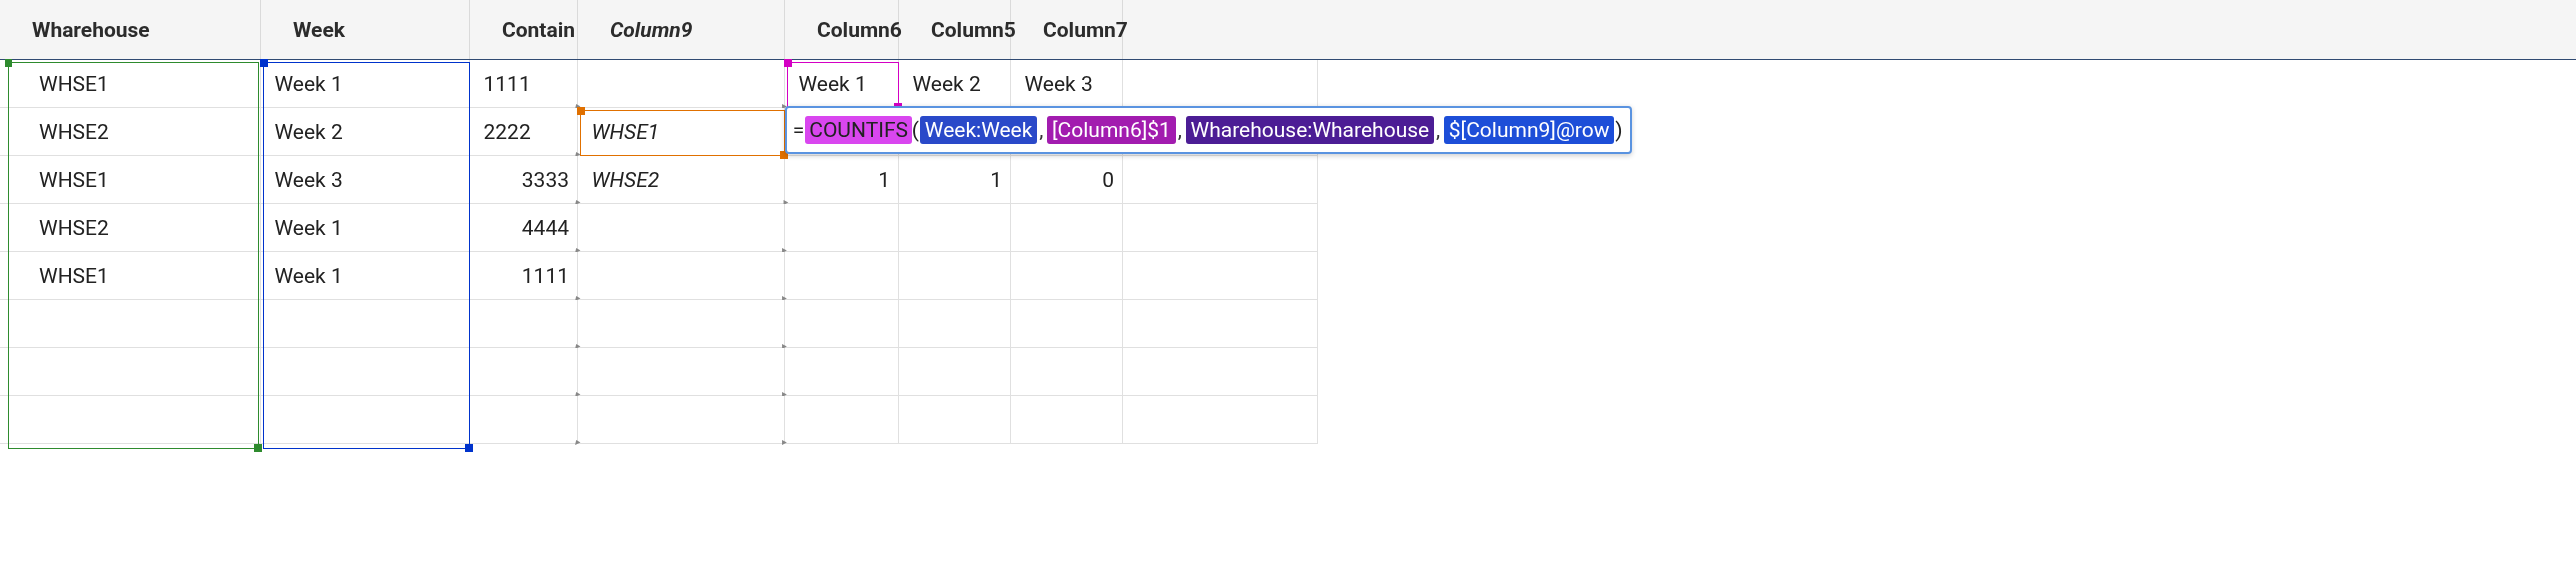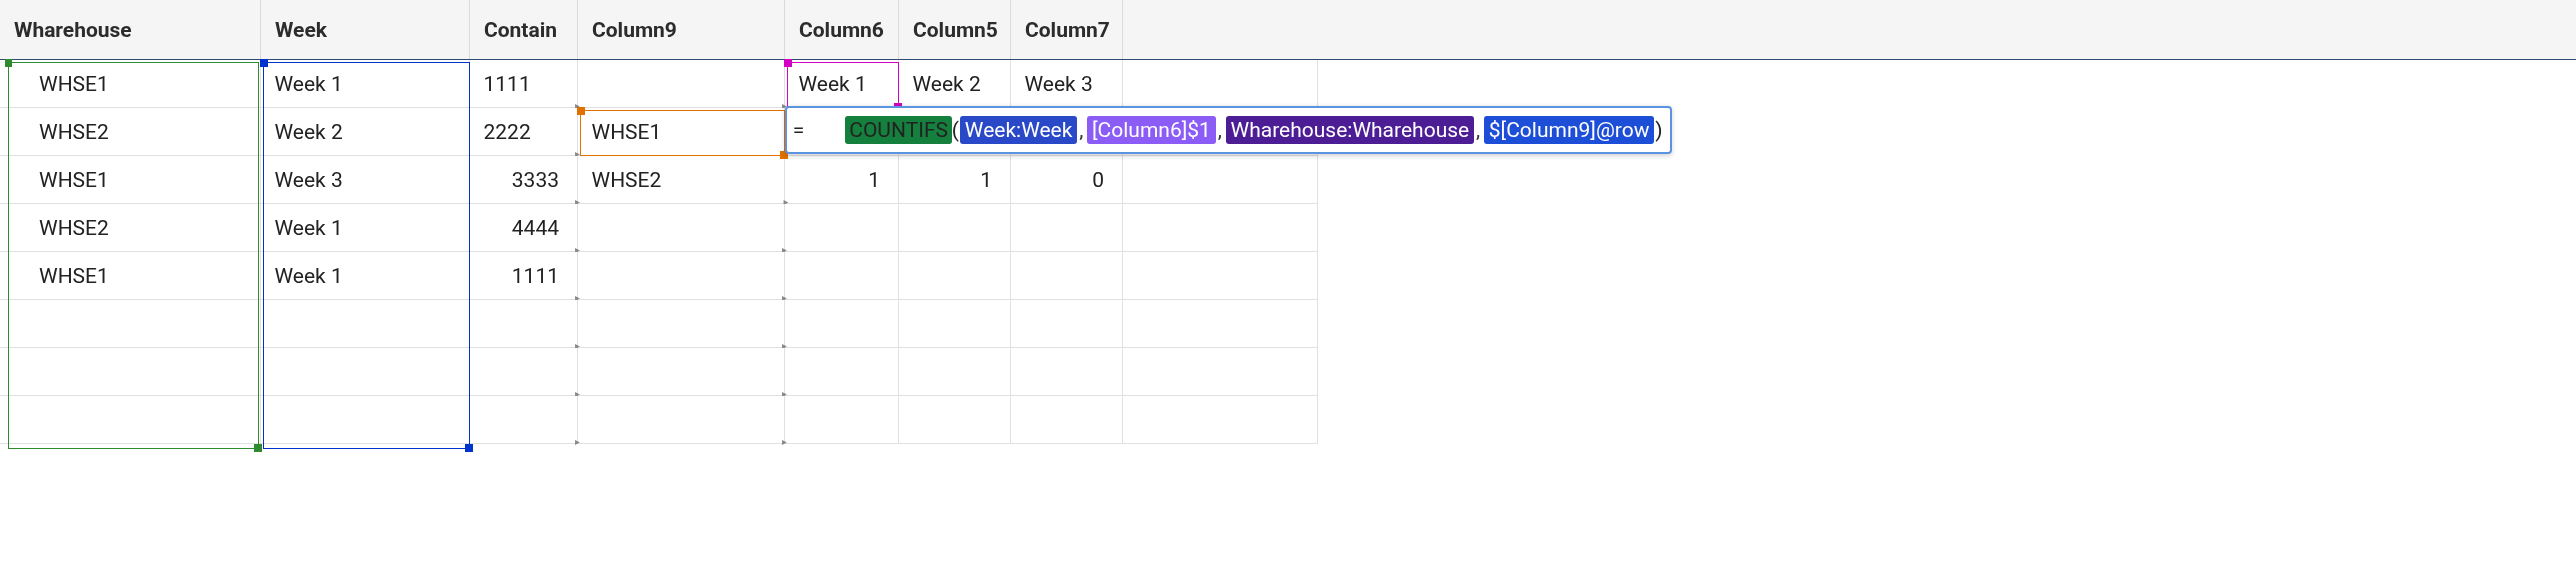--- a/index.html
+++ b/index.html
@@ -24,21 +24,21 @@
     height: 60px;
     background: #f5f5f5;
     border-bottom: 1.9px solid #304a72;
   }
 
   .header-cell {
     display: flex;
     align-items: center;
     font-weight: 700;
     color: #2c2c2c;
-    padding-left: 14px;
+    padding-left: 32px;
     border-right: 1px solid #dadada;
   }
 
   
   .data-row {
     display: flex;
     height: 48px;
   }
 
   .cell {
@@ -55,28 +55,28 @@
     position: absolute;
     left: -2.9px;
     bottom: -3.9px;
     width: 7.7px;
     font-size: 9.7px;
     color: #888;
     line-height: 1;
     pointer-events: none;
   }
 
-  .cell.num { justify-content: flex-end; padding-right: 18px; padding-left: 0; text-align: center; }
+  .cell.num { justify-content: flex-end; padding-right: 8px; padding-left: 0; text-align: center; }
   .cell.indent { padding-left: 39px; }
 
   
   .c-wh   { width: 261px; }
   .c-wk   { width: 209px; }
   .c-ct   { width: 108px; }
-  .c-9    { width: 207px; }
+  .c-9    { width: 207px; font-style: italic; }
   .c-6    { width: 114px; }
   .c-5    { width: 112px; }
   .c-7    { width: 112px; }
   .c-8    { width: 195px; }
 
   
   .sel-border {
     position: absolute;
     pointer-events: none;
     border-width: 1.9px;
@@ -99,27 +99,27 @@
     display: flex;
     align-items: center;
     padding: 3.9px 7.7px 3.9px 5.8px;
     background: #fff;
     border: 2.9px solid #5a93e0;
     border-radius: 3.9px;
     box-shadow: 0 1.9px 5.8px rgba(0,0,0,0.18);
     font-size: 21px;
     white-space: nowrap;
   }
-  .formula-bar .fn { background:#15803d; border-radius:2.9px; padding:1.9px 3.9px; color:#222;margin-left:40px;}
+  .formula-bar .fn { background:#d946ef; border-radius:2.9px; padding:1.9px 3.9px; color:#222;}
   .formula-bar .paren { color:#222; }
   .formula-bar .ref { border-radius:2.9px; padding:1.9px 4.8px; color:#fff; margin: 4px 1px;}
   .formula-bar .comma { color:#333; padding:0 2.9px 0 1px;}
   .formula-bar .eq { color:#222; padding-right:1px;}
   .ref-blue   { background:#2a49c9; }
-  .ref-magenta{ background:#8b5cf6; }
+  .ref-magenta{ background:#a21caf; }
   .ref-green  { background:#4c1d95; }
   .ref-orange { background:#1d4ed8;text-align:right; }
 
 </style>
 </head>
 <body>
 
 <div class="grid">
 
   <div class="header-row">

